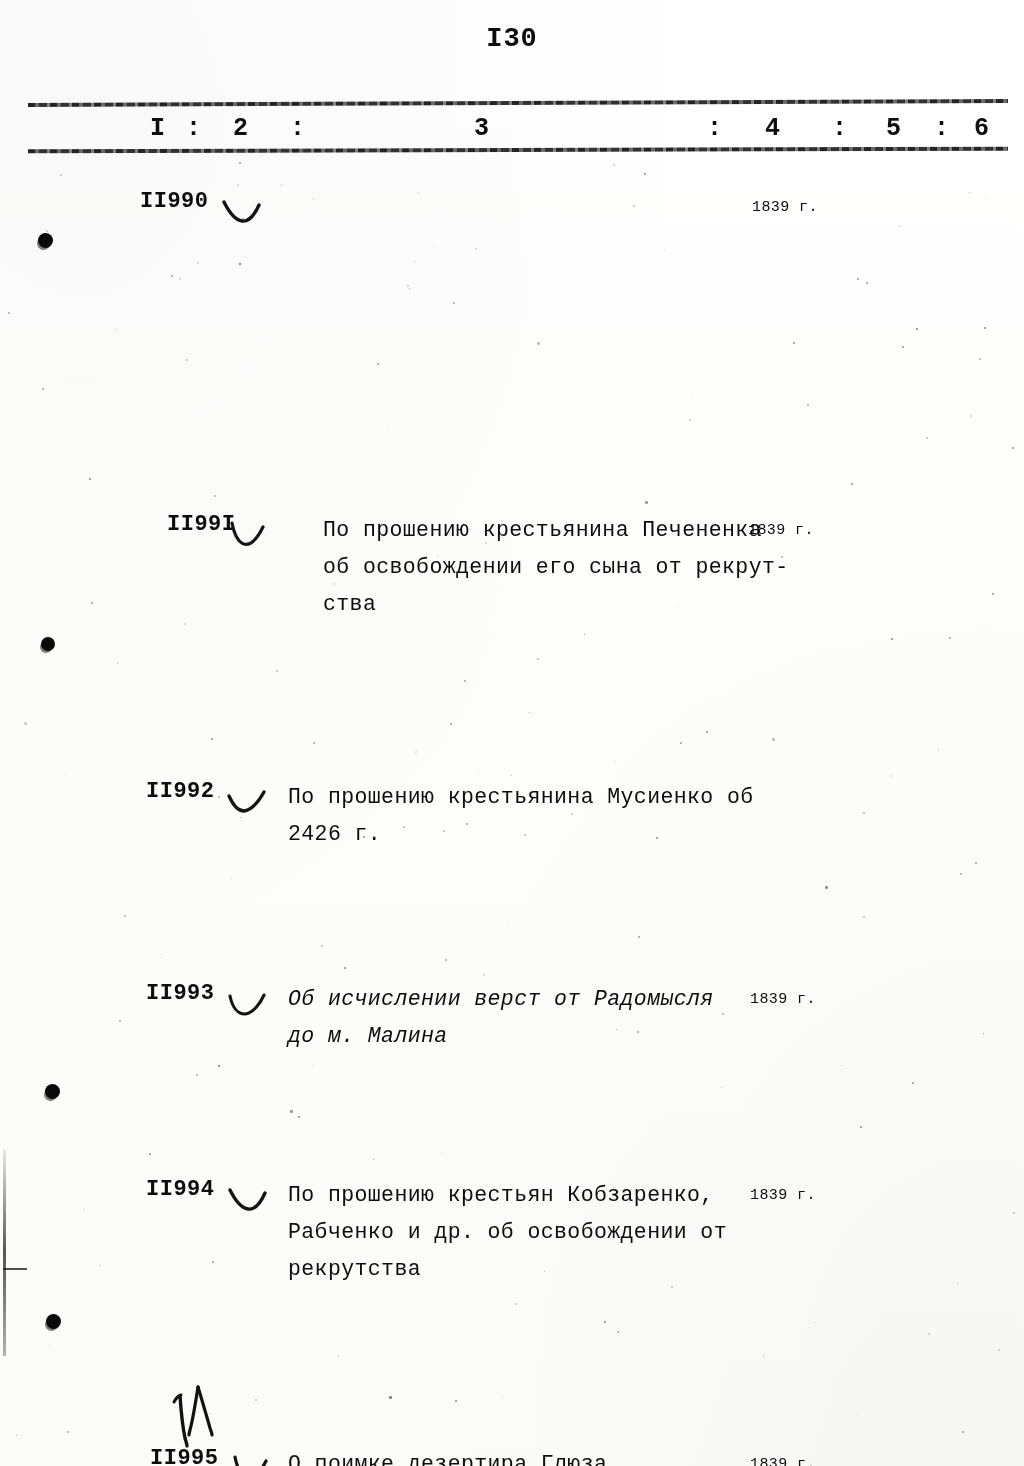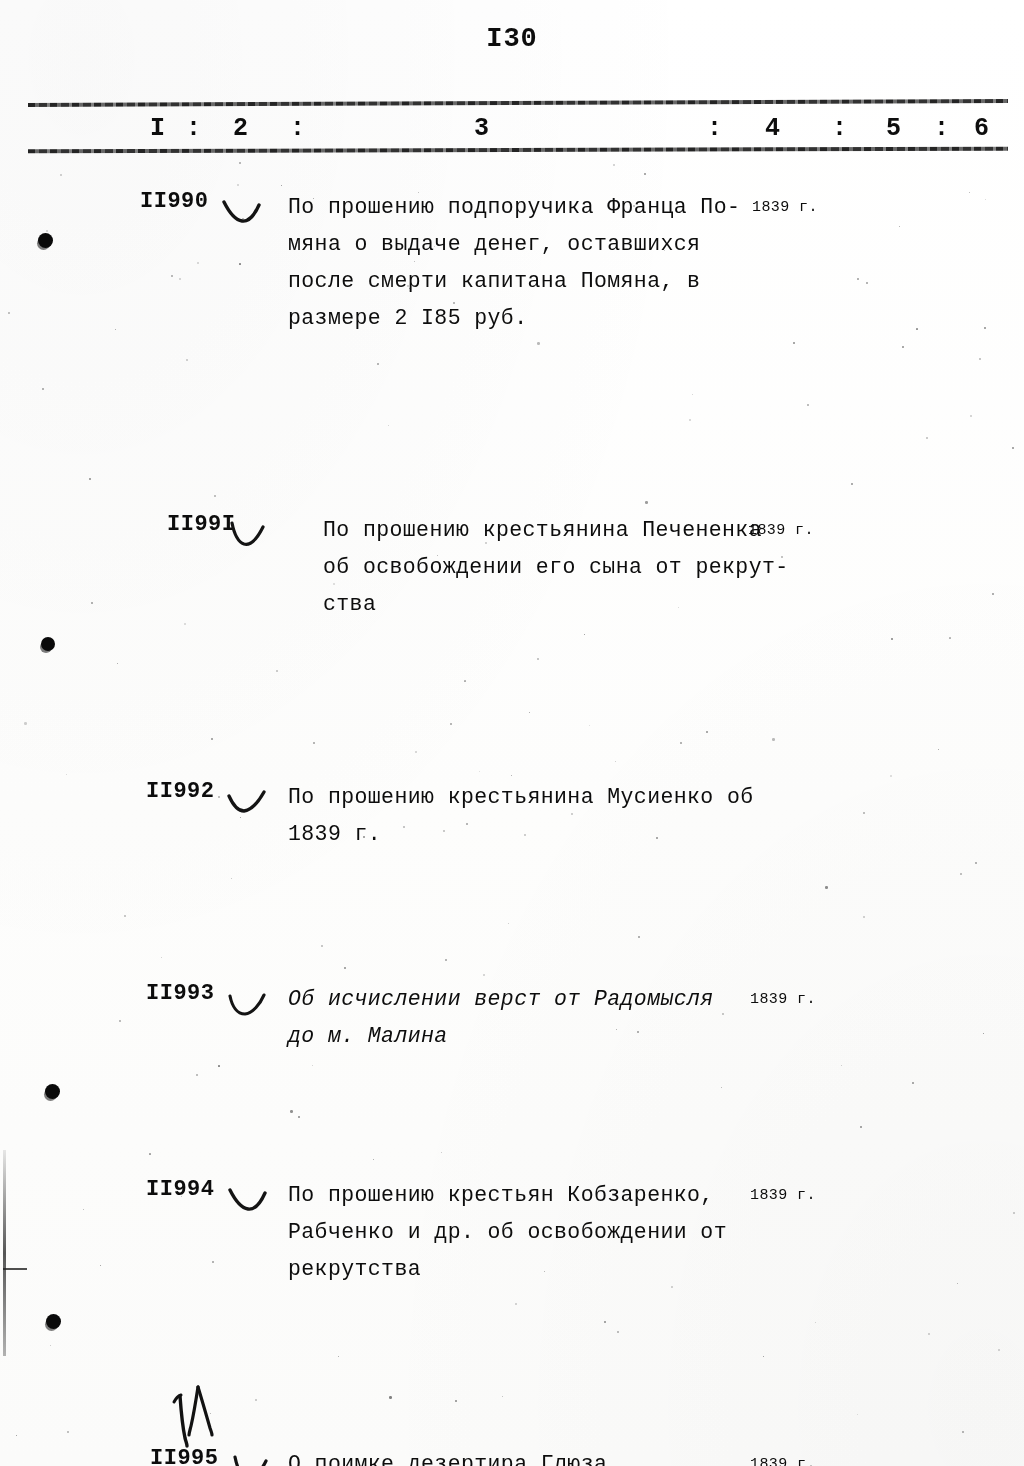--- a/index.html
+++ b/index.html
@@ -181,24 +181,20 @@
     </div>
 
   <div class="entries">
       <div class="entry" style="height: 170px;">
         <div class="num" style="left: 140px; top: 11px;">II990</div>
         <div class="check" style="left: 218px; top: 15px;">
           <svg viewBox="0 0 46 40">
             <path d="M6 9 C11 19, 17 27, 24 28 C31 29, 37 21, 41 12" stroke="#141414" stroke-width="3.4" fill="none" stroke-linecap="round"></path>
           </svg>
         </div>
-        <div class="desc" style="top: 11px;">По прошению подпоручика Франца По-
-мяна о выдаче денег, оставшихся
-после смерти капитана Помяна, в
-размере 2 I85 руб.</div>
         <div class="year" style="left: 752px; top: 11px;">1839 г.</div>
       </div>
       <div class="entry" style="height: 133px;">
         <div class="num" style="left: 147px; top: 164px; margin-left: 20px;">II99I</div>
         <div class="check" style="left: 225px; top: 168px;">
           <svg viewBox="0 0 46 40">
             <path d="M7 7 C9 17, 13 26, 19 28 C26 30, 33 21, 38 11" stroke="#141414" stroke-width="3.2" fill="none" stroke-linecap="round"></path>
           </svg>
         </div>
         <div class="desc" style="top: 164px; margin-left: 35px;">По прошению крестьянина Печененка
@@ -206,21 +202,21 @@
 ства</div>
         <div class="year" style="left: 748px; top: 164px;">1839 г.</div>
       </div>
       <div class="entry" style="height: 96px;">
         <div class="num" style="left: 146px; top: 298px;">II992</div>
         <div class="check" style="left: 224px; top: 302px;">
           <svg viewBox="0 0 46 40">
             <path d="M5 13 C9 22, 14 28, 20 28 C28 27, 35 18, 40 9" stroke="#141414" stroke-width="3.3" fill="none" stroke-linecap="round"></path>
           </svg>
         </div>
-        <div class="desc" style="top: 298px;">По прошению крестьянина Мусиенко об 1839 г.</div>
+        <div class="desc" style="top: 298px;">По прошению крестьянина Мусиенко об 2426 г.</div>
       </div>
       <div class="entry" style="height: 96px;">
         <div class="num" style="left: 146px; top: 404px;">II993</div>
         <div class="check" style="left: 224px; top: 408px;">
           <svg viewBox="0 0 46 40">
             <path d="M6 11 C8 21, 13 29, 21 29 C29 28, 36 19, 40 10" stroke="#141414" stroke-width="3.1" fill="none" stroke-linecap="round"></path>
           </svg>
         </div>
         <div class="desc" style="top: 404px; font-style: italic;">Об исчислении верст от Радомысля
 до м. Малина</div>

